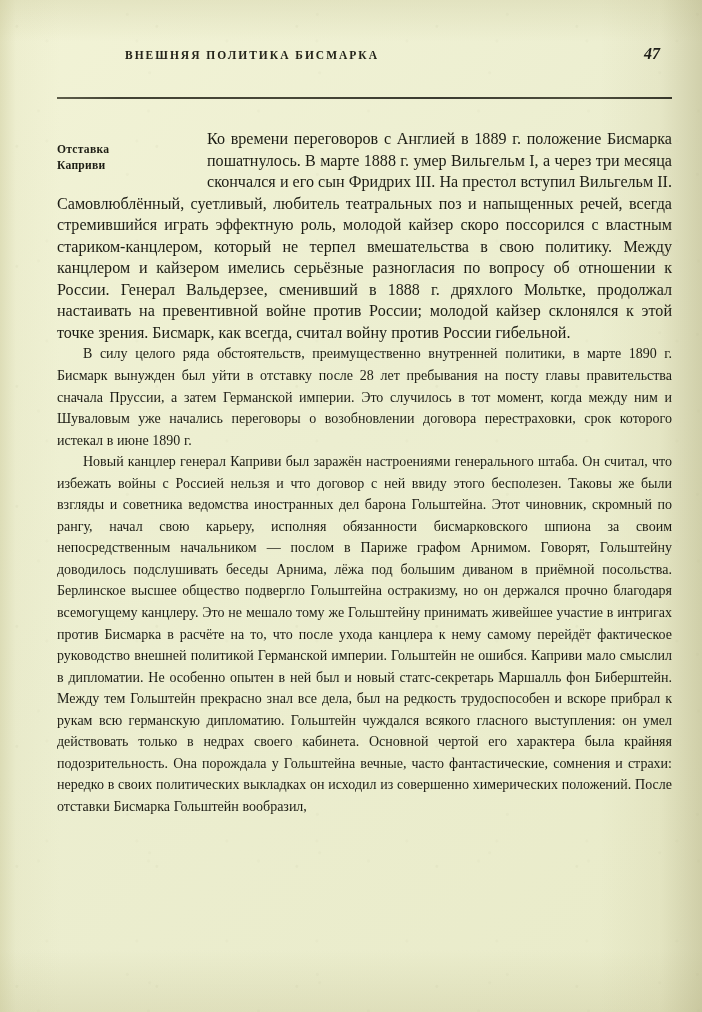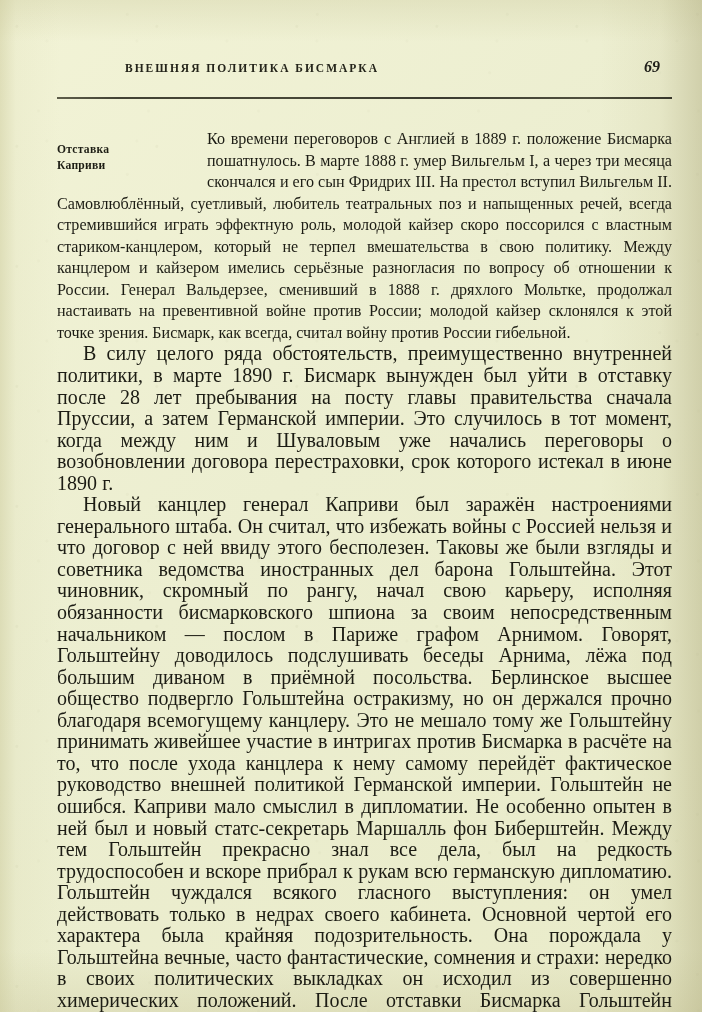--- a/index.html
+++ b/index.html
@@ -48,21 +48,21 @@
       radial-gradient(circle at 35% 74%, rgba(150,148,110,0.12) 0 1px, transparent 2px),
       radial-gradient(circle at 88% 56%, rgba(150,148,110,0.14) 0 1px, transparent 2px),
       radial-gradient(circle at 52% 41%, rgba(150,148,110,0.10) 0 1px, transparent 2px);
     background-size: 140px 120px, 190px 160px, 110px 150px, 170px 130px, 90px 100px;
   }
 
   
   .running-head {
     position: absolute;
     left: 57px;
-    top: 58px;
+    top: 45px;
     width: 615px;
     height: 22px;
     display: flex;
     align-items: baseline;
     justify-content: space-between;
   }
   .running-head-title {
     font-family: "Liberation Serif", "DejaVu Serif", serif;
     font-weight: bold;
     font-size: 11.5px;
@@ -93,21 +93,21 @@
 
   
   .text-block {
     position: absolute;
     left: 57px;
     top: 128px;
     width: 615px;
   }
 
   .para {
-    font-size: 20px;
+    font-size: 14px;
     line-height: 21.55px;
     text-align: justify;
     text-align-last: left;
     margin: 0;
     color: #1c1c14;
     word-spacing: 0.2px;
   }
   .para + .para {
     margin-top: 0;
   }
@@ -143,21 +143,21 @@
   }
 </style>
 </head>
 <body>
 
 <div class="page">
   <div class="paper-grain"></div>
 
   <div class="running-head">
     <span class="running-head-title">ВНЕШНЯЯ ПОЛИТИКА БИСМАРКА</span>
-    <span class="running-head-folio">69</span>
+    <span class="running-head-folio">47</span>
   </div>
 
   <div class="head-rule"></div>
 
   <div class="text-block">
 
     <p class="para-lead">
       <span class="sidenote">
         <span class="sidenote-line">Отставка</span>
         <span class="sidenote-line">Каприви</span>

